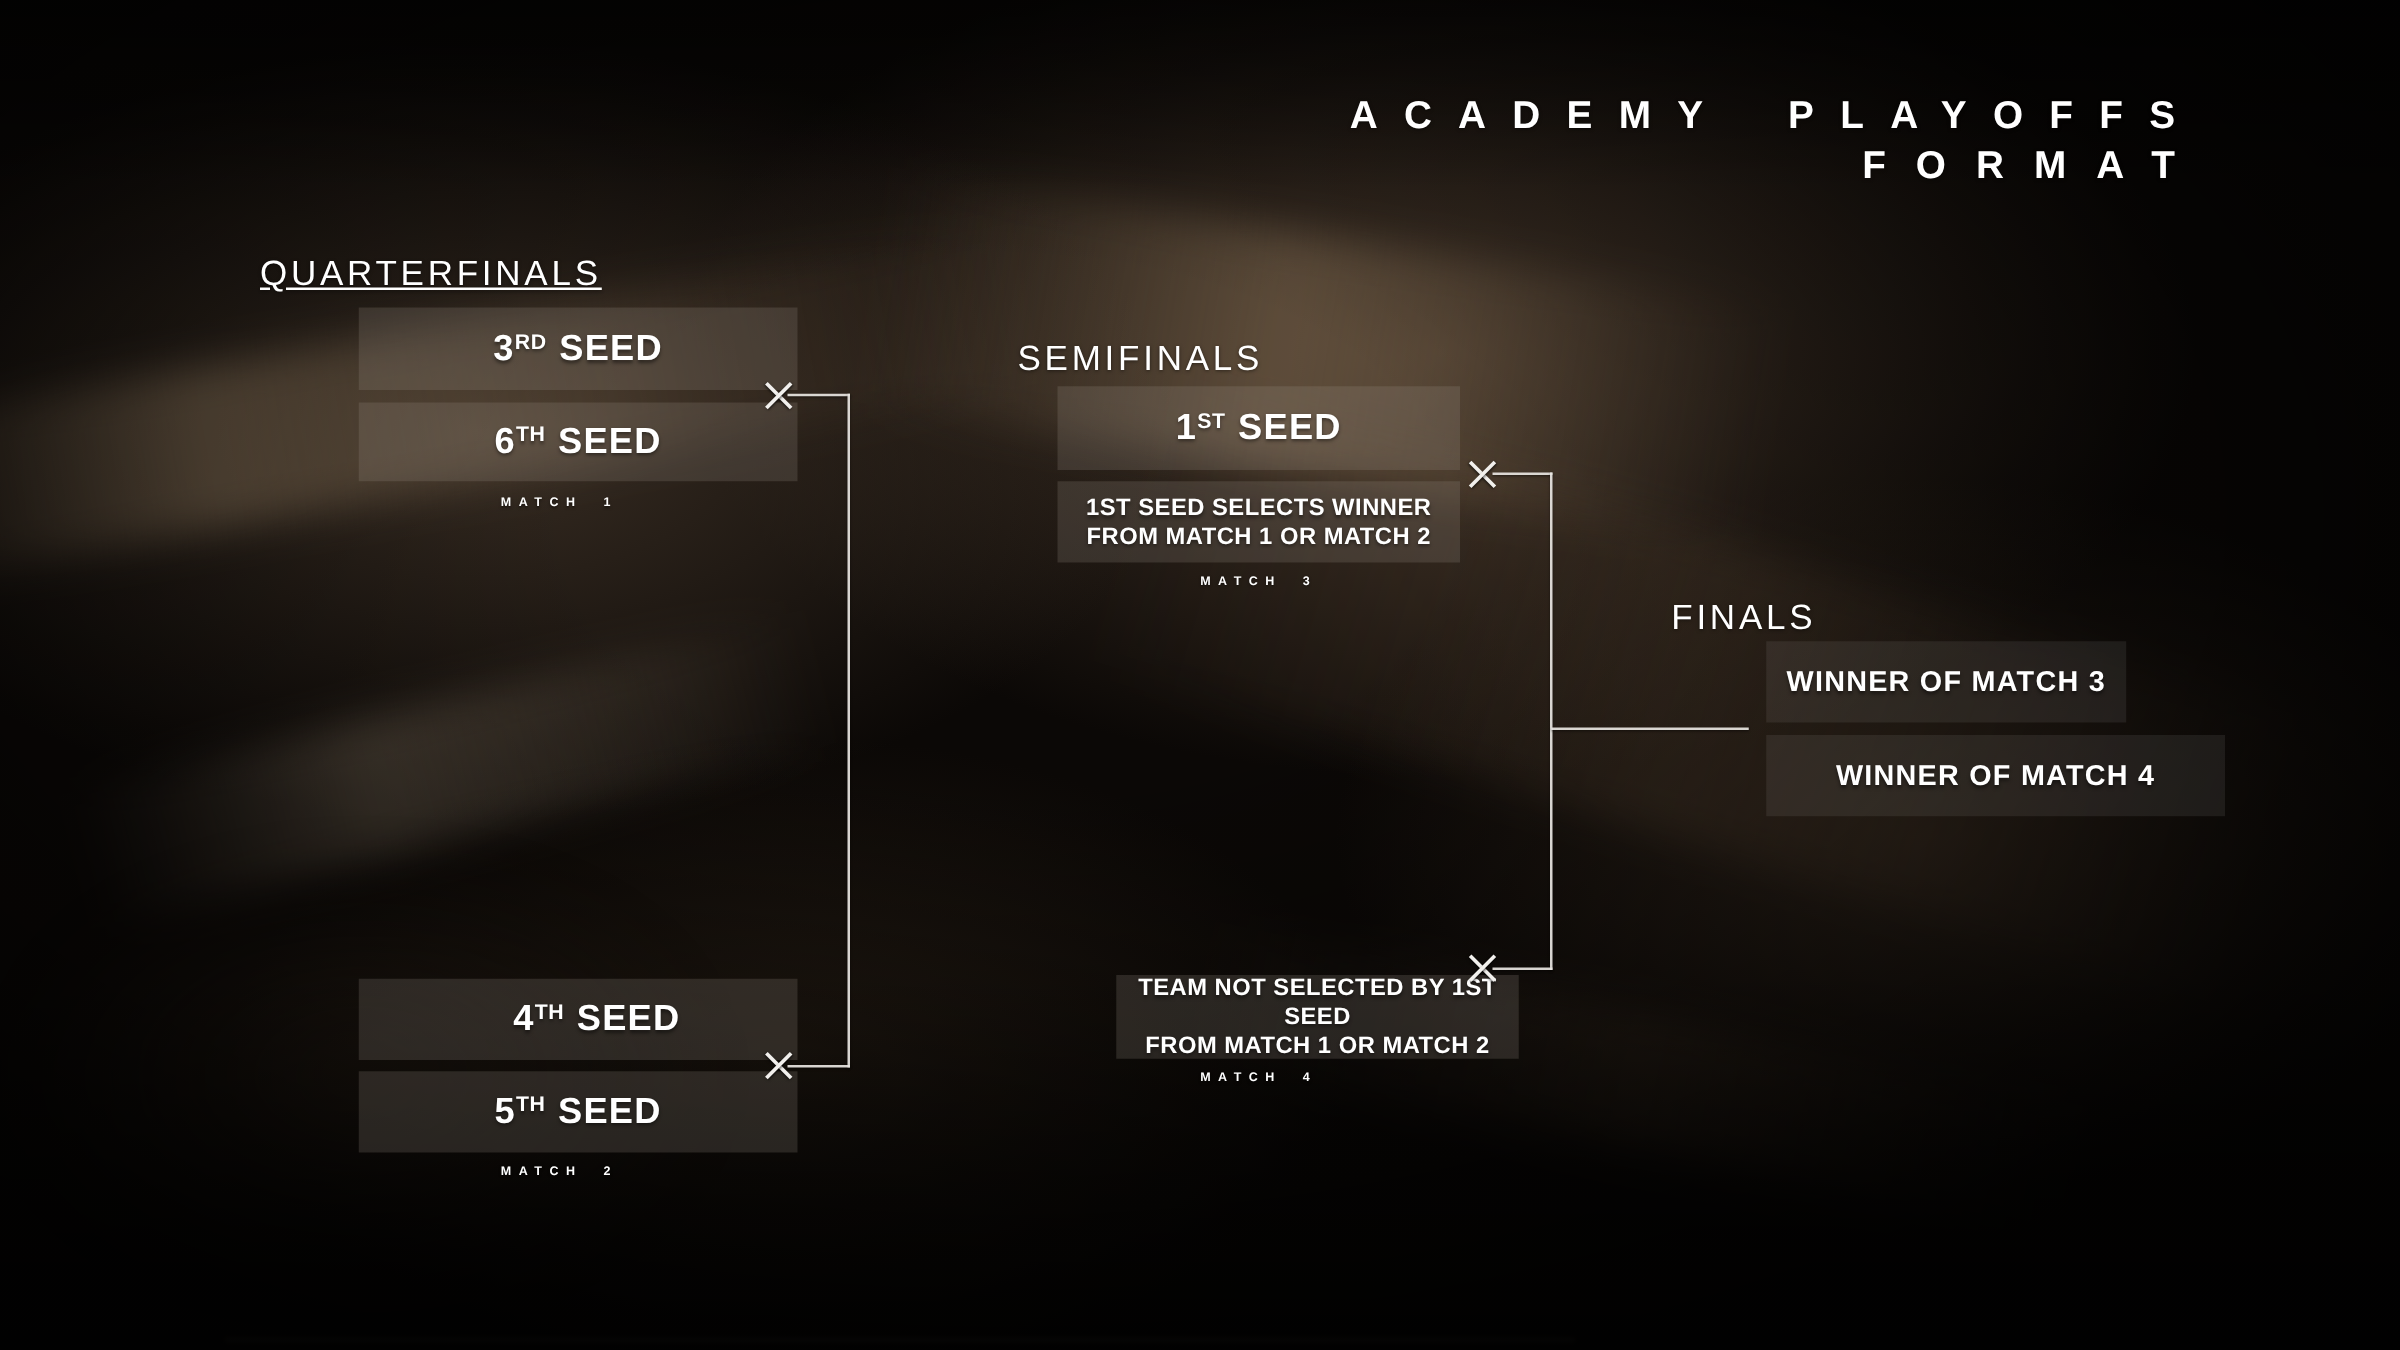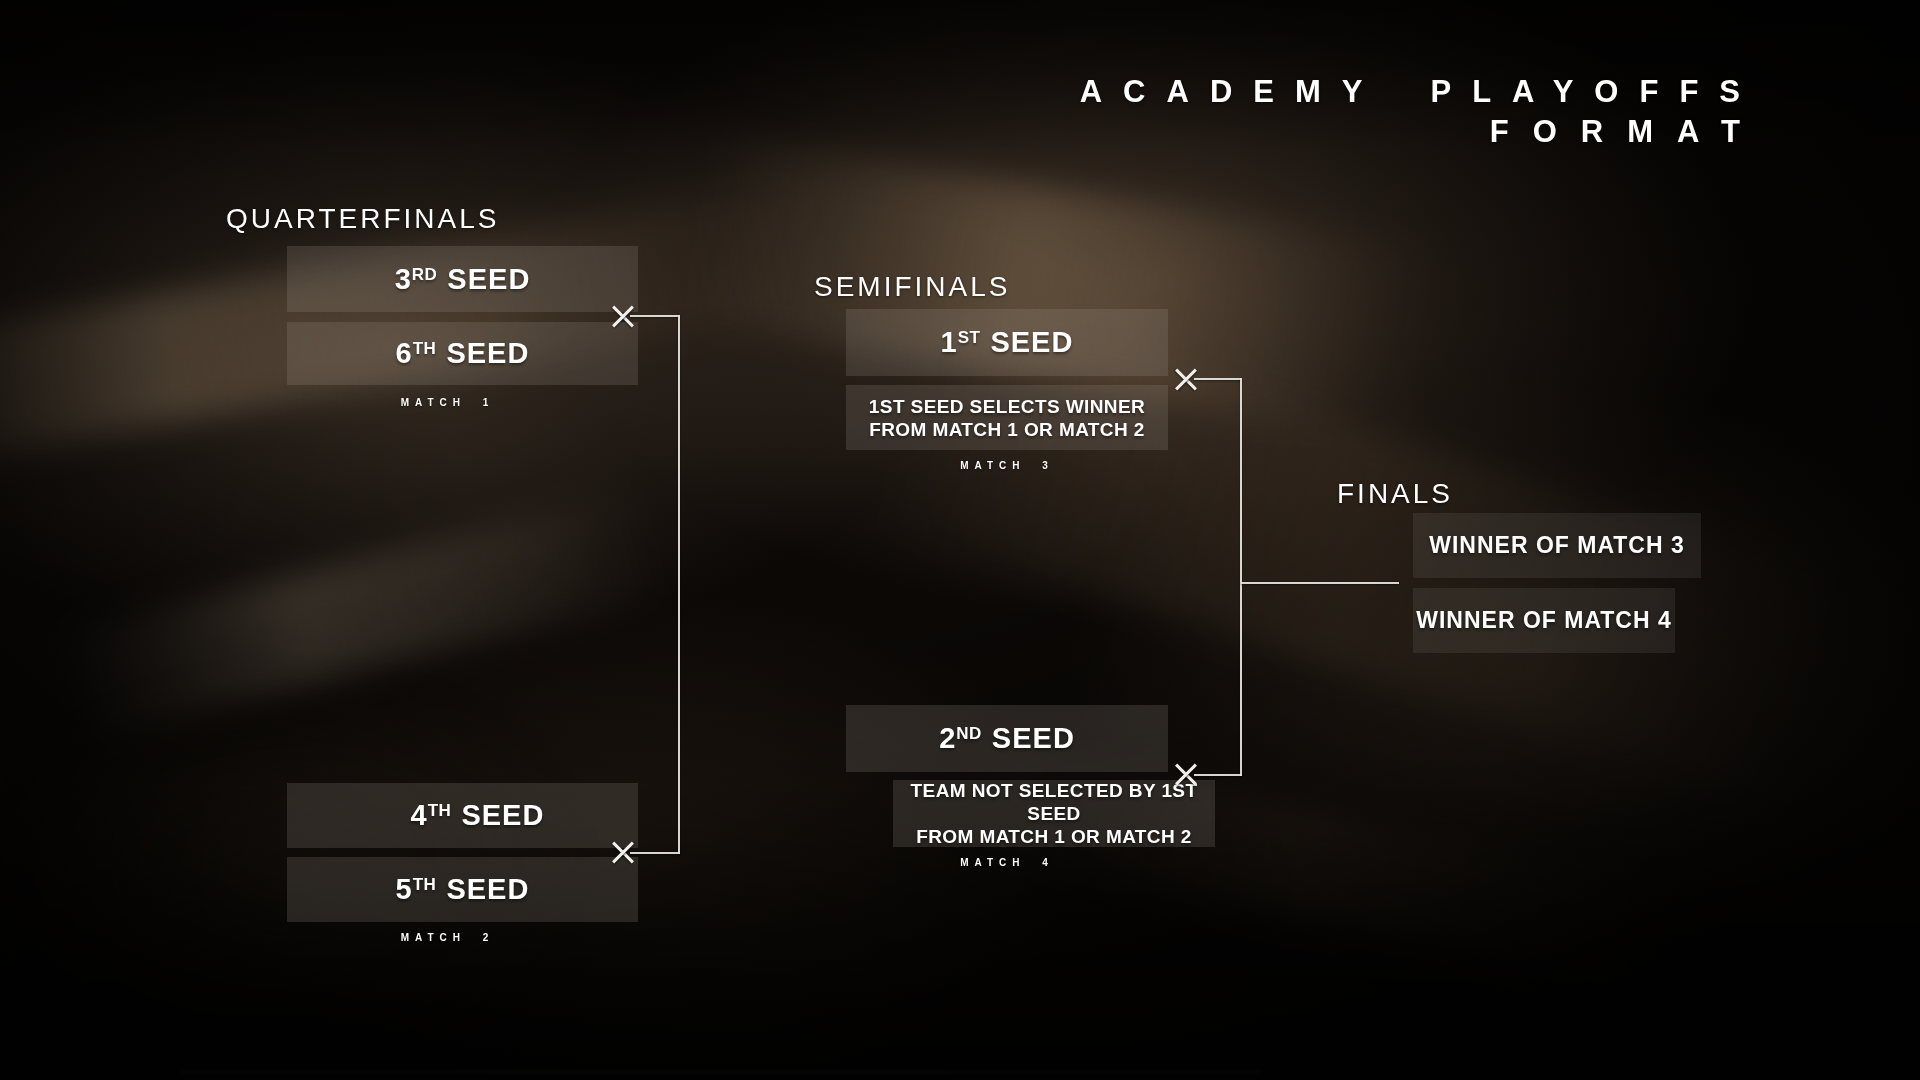--- a/index.html
+++ b/index.html
@@ -106,21 +106,21 @@
   <div class="vignette"></div>
 
   <div class="content">
 
     <div class="title-block">
       <span class="title-line l1">ACADEMY PLAYOFFS</span>
       <span class="title-line l2">FORMAT</span>
     </div>
 
 
-    <div class="round-label" style="left:226px; top:203px;">QUARTERFINALS</div>
+    <div class="round-label" style="left:208px; top:203px;text-decoration:underline;">QUARTERFINALS</div>
     <div class="round-label" style="left:766px; top:271px;margin-left:48px;">SEMIFINALS</div>
     <div class="round-label" style="left:1337px; top:478px;">FINALS</div>
 
     <div class="box" style="left:287px; top:246px; height:66px;">
       <span class="seed-text">
         <span>3</span><sup>RD</sup><span class="seed-word">SEED</span>
       </span>
     </div>
     <div class="box" style="left:287px; top:322px; height:63px;">
       <span class="seed-text">
@@ -147,37 +147,32 @@
       </span>
     </div>
     <div class="box" style="left:846px; top:385px; height:65px; width:322px;">
       <span class="note-text">
         <span>1ST SEED SELECTS WINNER</span><br>
         <span>FROM MATCH 1 OR MATCH 2</span>
       </span>
     </div>
     <div class="match-label" style="left:846px; top:460px; width:322px;">MATCH 3</div>
 
-    <div class="box" style="left:846px; top:705px; height:67px; width:322px;">
-      <span class="seed-text">
-        <span>2</span><sup>ND</sup><span class="seed-word">SEED</span>
-      </span>
-    </div>
     <div class="box" style="left:846px; top:780px; height:67px; width:322px;margin-left:47px;">
       <span class="note-text">
         <span>TEAM NOT SELECTED BY 1ST SEED</span><br>
         <span>FROM MATCH 1 OR MATCH 2</span>
       </span>
     </div>
     <div class="match-label" style="left:846px; top:857px; width:322px;">MATCH 4</div>
 
     <div class="box darker" style="left:1413px; top:513px; height:65px; width:288px;">
       <span class="winner-text">WINNER OF MATCH 3</span>
     </div>
-    <div class="box darker" style="left:1413px; top:588px; height:65px; width:262px;">
+    <div class="box darker" style="left:1413px; top:588px; height:65px; width:367px;">
       <span class="winner-text">WINNER OF MATCH 4</span>
     </div>
 
     <div class="line h-line" style="left:630px; top:315px; width:50px;"></div>
     <div class="line v-line" style="left:678px; top:315px; height:539px;"></div>
     <div class="line h-line" style="left:630px; top:852px; width:50px;"></div>
     <div class="cross" style="left:610px; top:303px;"></div>
     <div class="cross" style="left:610px; top:839px;"></div>
 
     <div class="line h-line" style="left:1194px; top:378px; width:48px;"></div>

